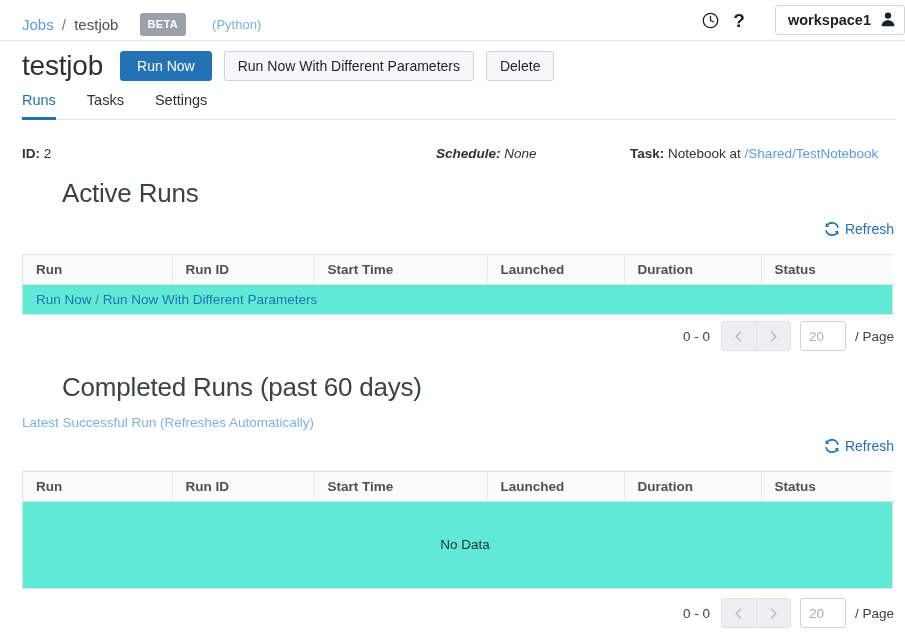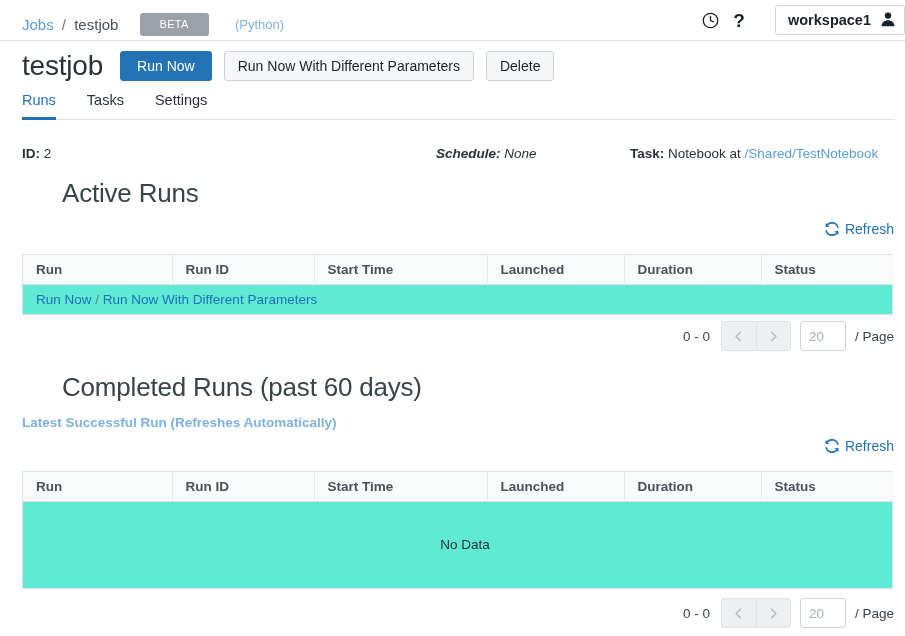--- a/index.html
+++ b/index.html
@@ -23,25 +23,25 @@
     position: absolute; left: 22px; top: 13px;
     font-size: 15px; line-height: 18px;
     white-space: nowrap;
   }
   .crumb-link { color: #5a9ddb; text-decoration: none; cursor: pointer; }
   .crumb-sep { color: #6b7780; margin: 0 4px; }
   .crumb-current { color: #4a5258; }
   .beta-badge {
     display: inline-block;
     margin-left: 17px;
-    padding: 2px 20px 3px;
+    padding: 2px 8px 3px;
     background: #9aa1a8;
     color: #ffffff;
     font-size: 11px;
-    font-weight: normal;
+    font-weight: bold;
     letter-spacing: 0.3px;
     border-radius: 3px;
     vertical-align: 2px;
   }
   .lang-link {
     margin-left: 22px;
     color: #7fb2e0;
     font-size: 13px;
     text-decoration: none;
     cursor: pointer;
@@ -164,21 +164,20 @@
     white-space: nowrap;
     margin-left: 40px;
   }
   .sub-link {
     position: absolute; left: 22px;
     font-size: 13.5px;
     color: #7fb2e0;
     text-decoration: none;
     cursor: pointer;
     white-space: nowrap;
-    font-weight: bold;
   }
 
   
   .refresh {
     position: absolute;
     display: flex; align-items: center; gap: 6px;
     color: #2272b4;
     font-size: 14px;
     cursor: pointer;
     right: 11px;

